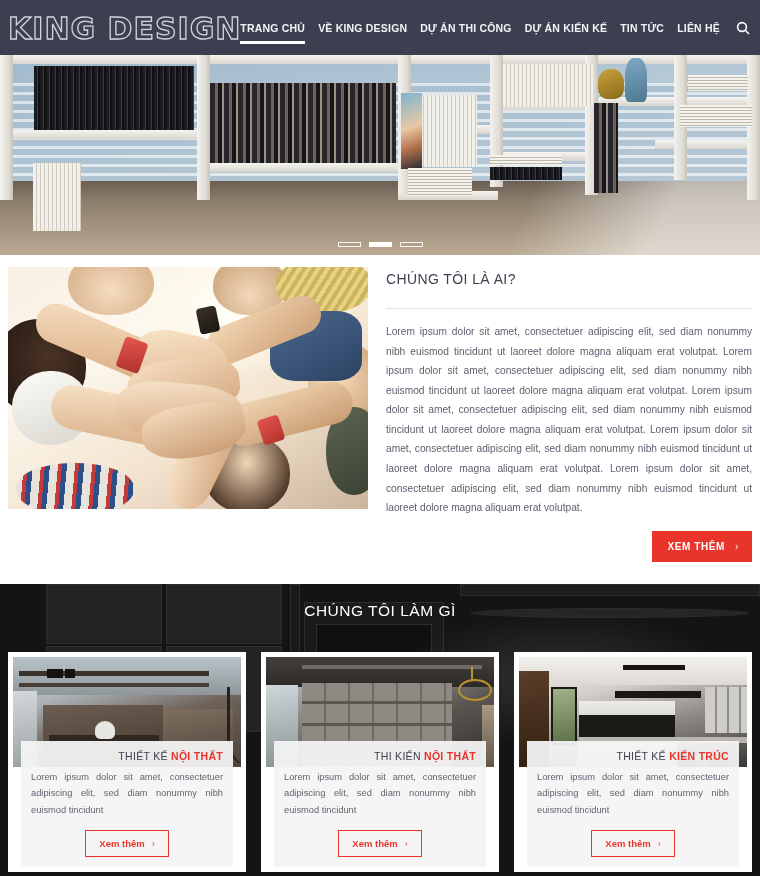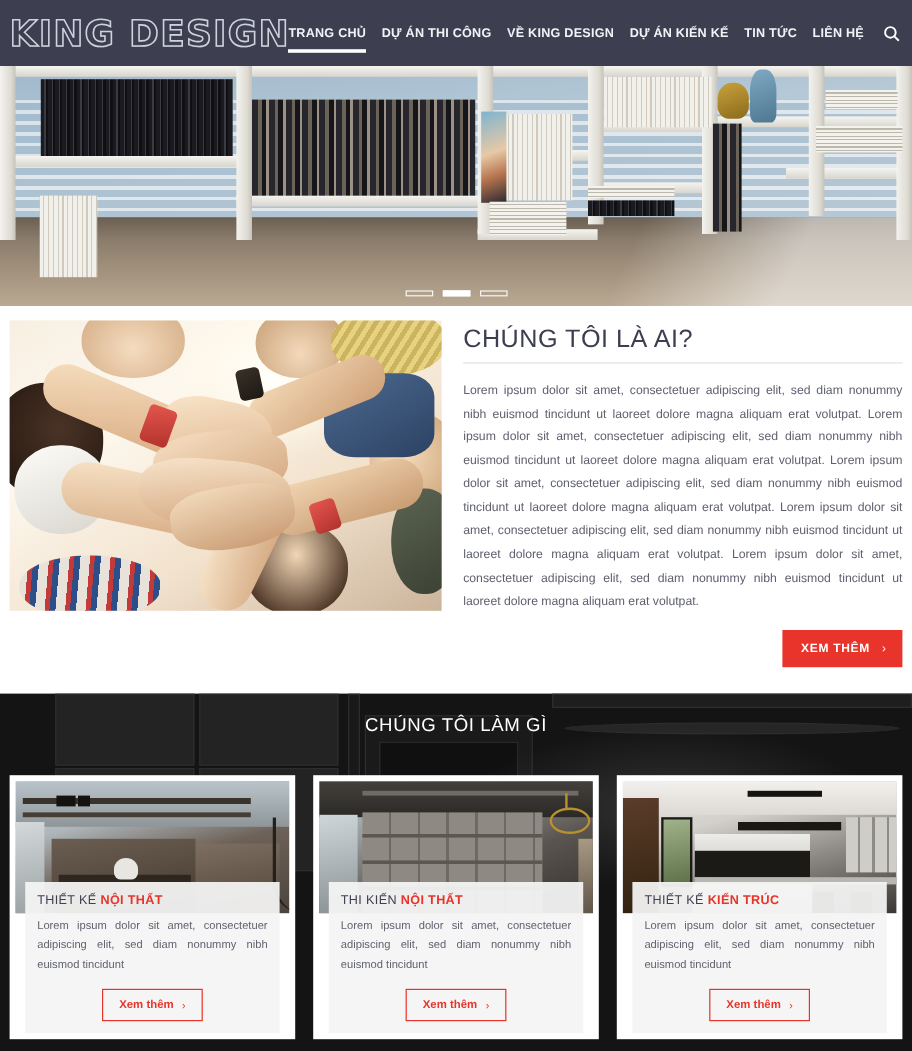--- a/index.html
+++ b/index.html
@@ -120,22 +120,22 @@
     position:absolute; left:38%; top:-6%; width:46%; height:52%;
     background:radial-gradient(ellipse at center, rgba(255,255,250,.98) 0%, rgba(255,250,235,.6) 45%, rgba(255,245,225,0) 75%);
   }
   .person { position:absolute; border-radius:48%; }
   .arm { position:absolute; border-radius:40px; }
   .hand { position:absolute; border-radius:38% 38% 45% 45%; }
   .band { position:absolute; border-radius:4px; }
 
   .about-text { flex:1; padding-top:4px; }
   .about-title {
-    font-size:21px; color:#3d3f50; letter-spacing:.4px;
-    padding-bottom:7px; border-bottom:1px solid #e2e2e6; font-weight:normal;
+    font-size:14px; color:#3d3f50; letter-spacing:.4px;
+    padding-bottom:21px; border-bottom:1px solid #e2e2e6; font-weight:normal;
   }
   .about-body {
     margin-top:13px; font-size:10.2px; line-height:1.92;
     color:#5e606e; text-align:justify;
   }
   .btn-red {
     display:inline-flex; align-items:center; gap:10px;
     background:#e8342a; color:#fff; border:none;
     font-size:10px; font-weight:bold; letter-spacing:.6px;
     padding:10px 13px 10px 15px; cursor:pointer;
@@ -175,21 +175,21 @@
   }
   .ci1 { background:linear-gradient(165deg,#c9d3d9 0%,#aeb6ba 30%,#6d6158 58%,#4c443d 100%); }
   .ci2 { background:linear-gradient(160deg,#cfd6d9 0%,#9aa0a1 28%,#5b5550 62%,#332f2b 100%); }
   .ci3 { background:linear-gradient(165deg,#eceae6 0%,#d3d0cb 32%,#8c8884 62%,#3a3734 100%); }
   .ci-el { position:absolute; }
   .card-overlay {
     position:relative; margin:-26px 8px 0 8px; background:rgba(244,244,244,.94);
     padding:9px 10px 10px 10px; flex:1; display:flex; flex-direction:column;
   }
   .card-title {
-    text-align:left; font-size:10.5px; color:#3f4150;
+    text-align:right; font-size:10.5px; color:#3f4150;
     letter-spacing:.3px; margin-bottom:7px;
   }
   .card-title .hl { color:#e8342a; font-weight:bold; }
   .card-desc {
     font-size:9.3px; line-height:1.78; color:#61636f; text-align:justify;
   }
   .card-actions { display:flex; justify-content:center; margin-top:auto; padding-top:12px; }
   .btn-outline {
     display:inline-flex; align-items:center; gap:7px;
     background:transparent; border:1px solid #e8342a; color:#e8342a;
@@ -203,25 +203,25 @@
 
 <div class="header">
   <div class="logo">KING DESIGN</div>
   <div class="nav">
 
     <div class="nav-item active">
       <span>TRANG CHỦ</span>
     </div>
 
     <div class="nav-item">
+      <span>VỀ KING DESIGN</span>
+    </div>
+
+    <div class="nav-item">
       <span>DỰ ÁN THI CÔNG</span>
-    </div>
-
-    <div class="nav-item">
-      <span>VỀ KING DESIGN</span>
     </div>
 
     <div class="nav-item">
       <span>DỰ ÁN KIẾN KẾ</span>
     </div>
 
 
     <div class="nav-item">
       <span>TIN TỨC</span>
     </div>

